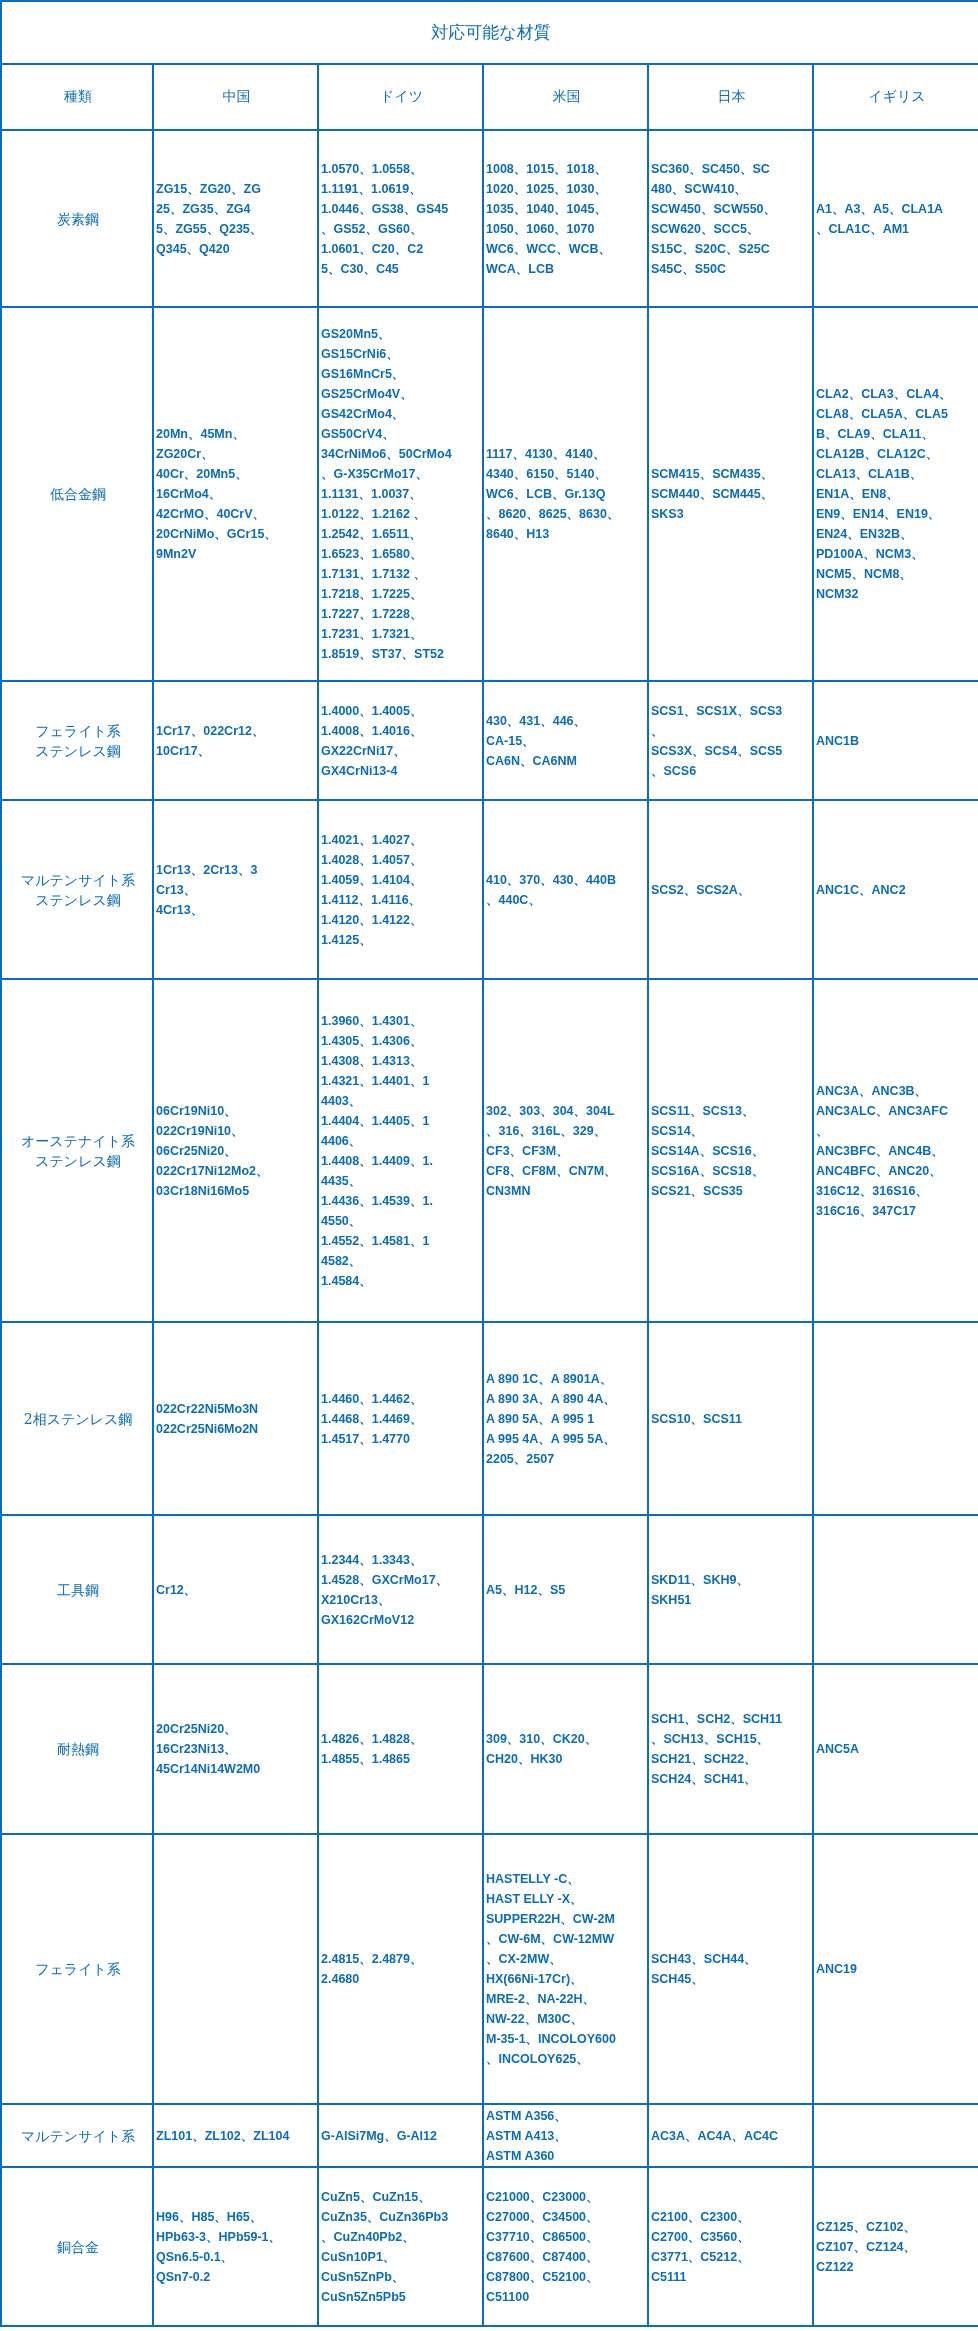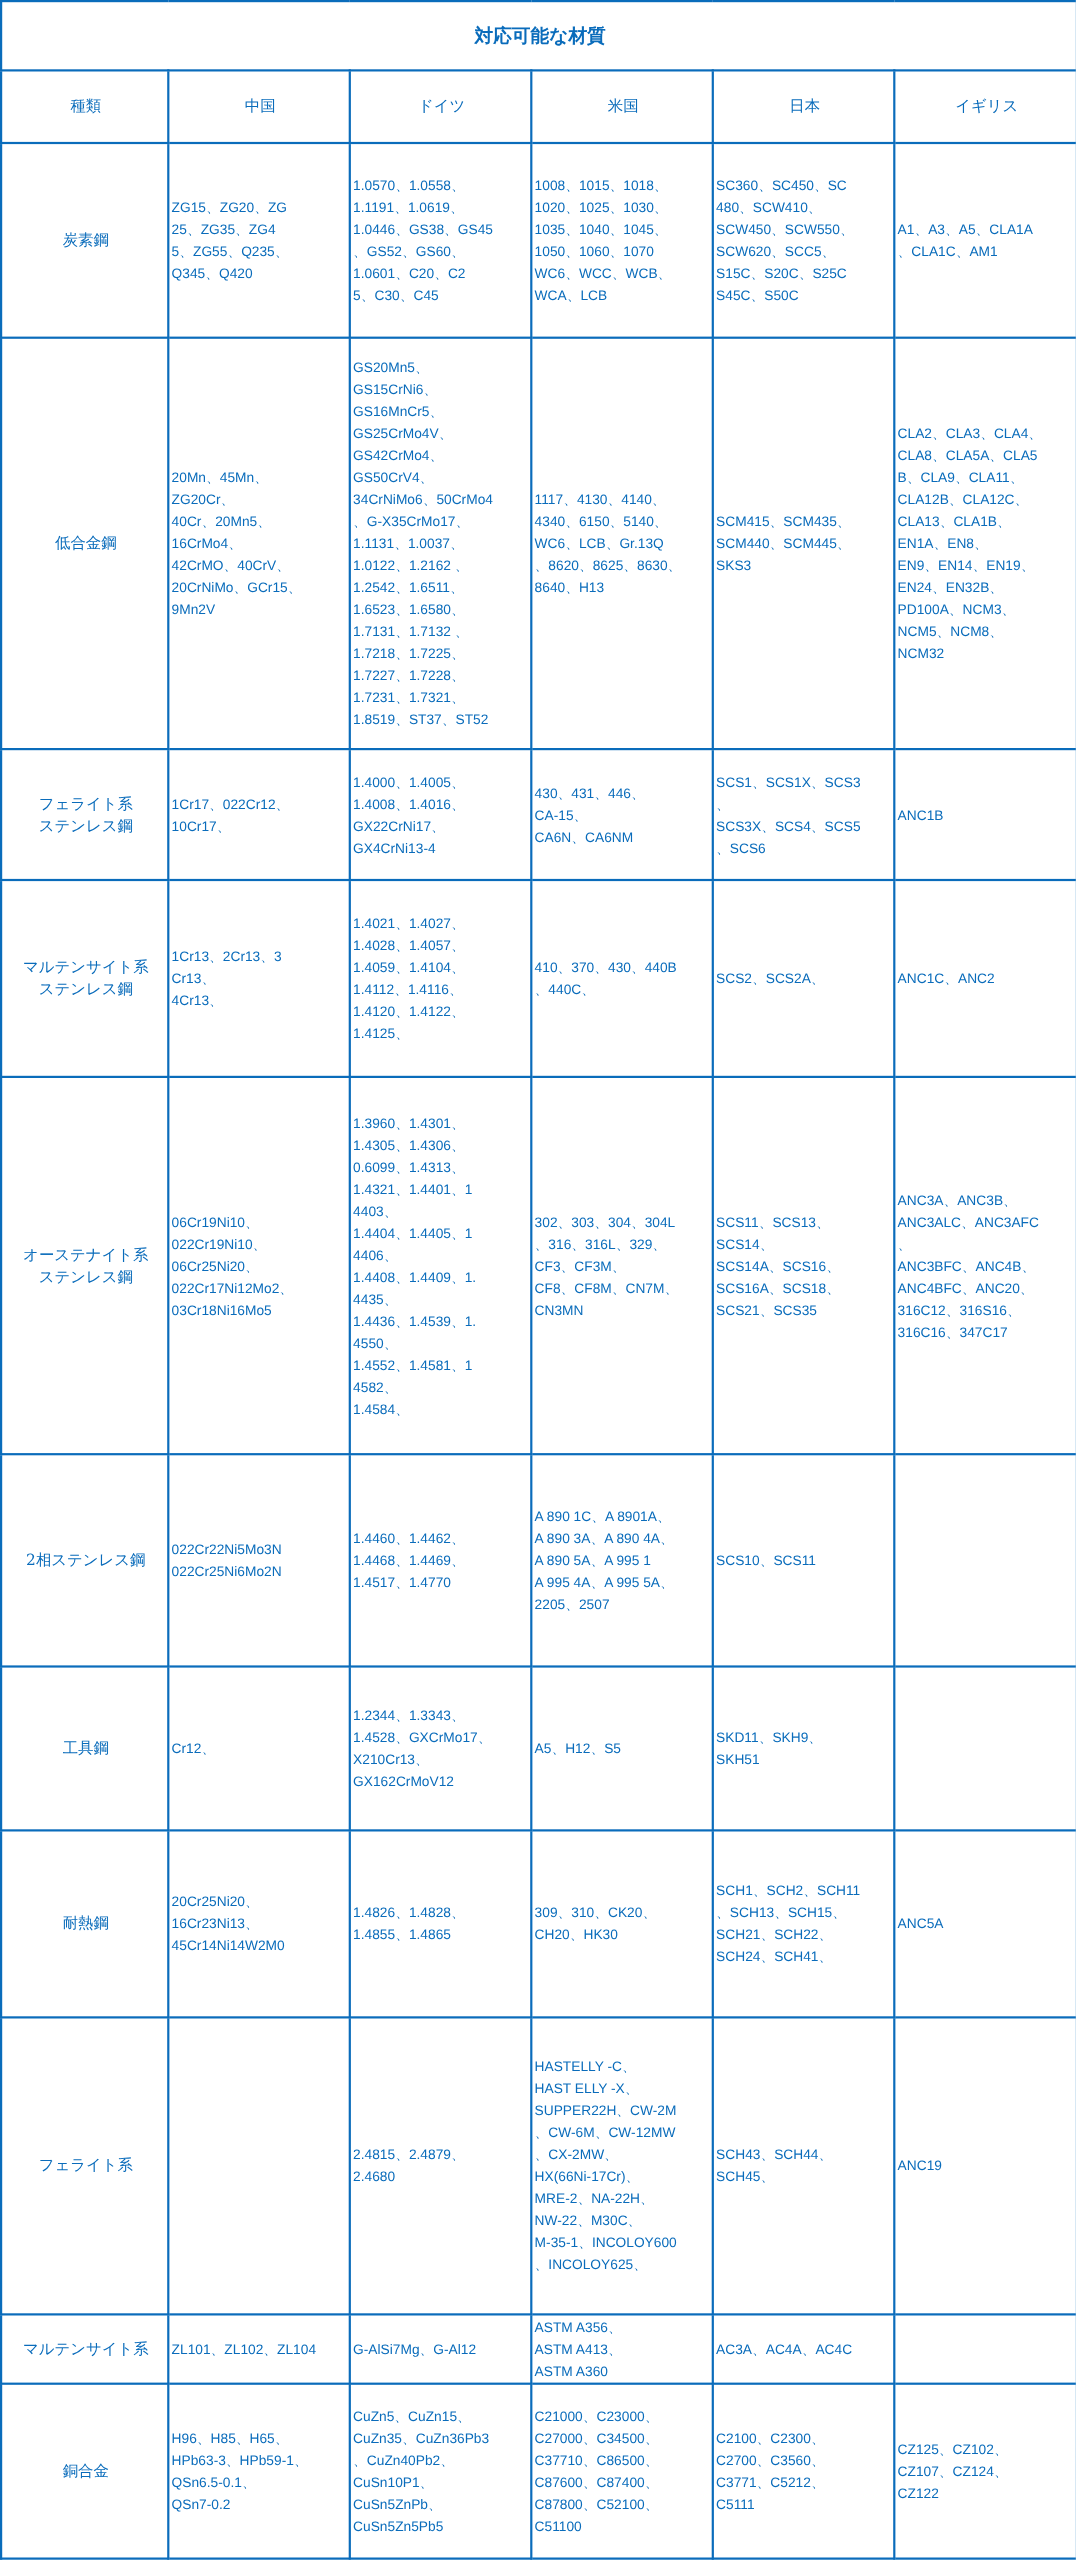--- a/index.html
+++ b/index.html
@@ -13,40 +13,40 @@
   table.mat td, table.mat th {
     border: 2px solid #0a6cbb;
     padding: 0 0 0 2px;
     vertical-align: middle;
   }
   .title {
     height: 61px;
     text-align: center;
     font-family: "DejaVu Serif", serif;
     font-size: 17px;
-    font-weight: bold;
+    font-weight: normal;
   }
   .hdr th {
     height: 64px;
     text-align: center;
     font-family: "DejaVu Serif", serif;
     font-size: 14px;
     font-weight: normal;
   }
   td.kind {
     text-align: center;
     font-family: "DejaVu Serif", serif;
     font-size: 14px;
     line-height: 20px;
     white-space: pre-line;
     margin-top: 36px;
   }
   td.val {
     font-family: "Liberation Sans", sans-serif;
-    font-weight: normal;
+    font-weight: bold;
     font-size: 12.5px;
     line-height: 20px;
     white-space: pre-line;
     text-align: left;
     word-break: break-all;
   }
 </style>
 </head>
 <body>
 
@@ -187,21 +187,21 @@
   <tr style="height:343px">
     <td class="kind">オーステナイト系
 ステンレス鋼</td>
     <td class="val">06Cr19Ni10、
 022Cr19Ni10、
 06Cr25Ni20、
 022Cr17Ni12Mo2、
 03Cr18Ni16Mo5</td>
     <td class="val">1.3960、1.4301、
 1.4305、1.4306、
-0.6099、1.4313、
+1.4308、1.4313、
 1.4321、1.4401、1
 4403、
 1.4404、1.4405、1
 4406、
 1.4408、1.4409、1.
 4435、
 1.4436、1.4539、1.
 4550、
 1.4552、1.4581、1
 4582、

